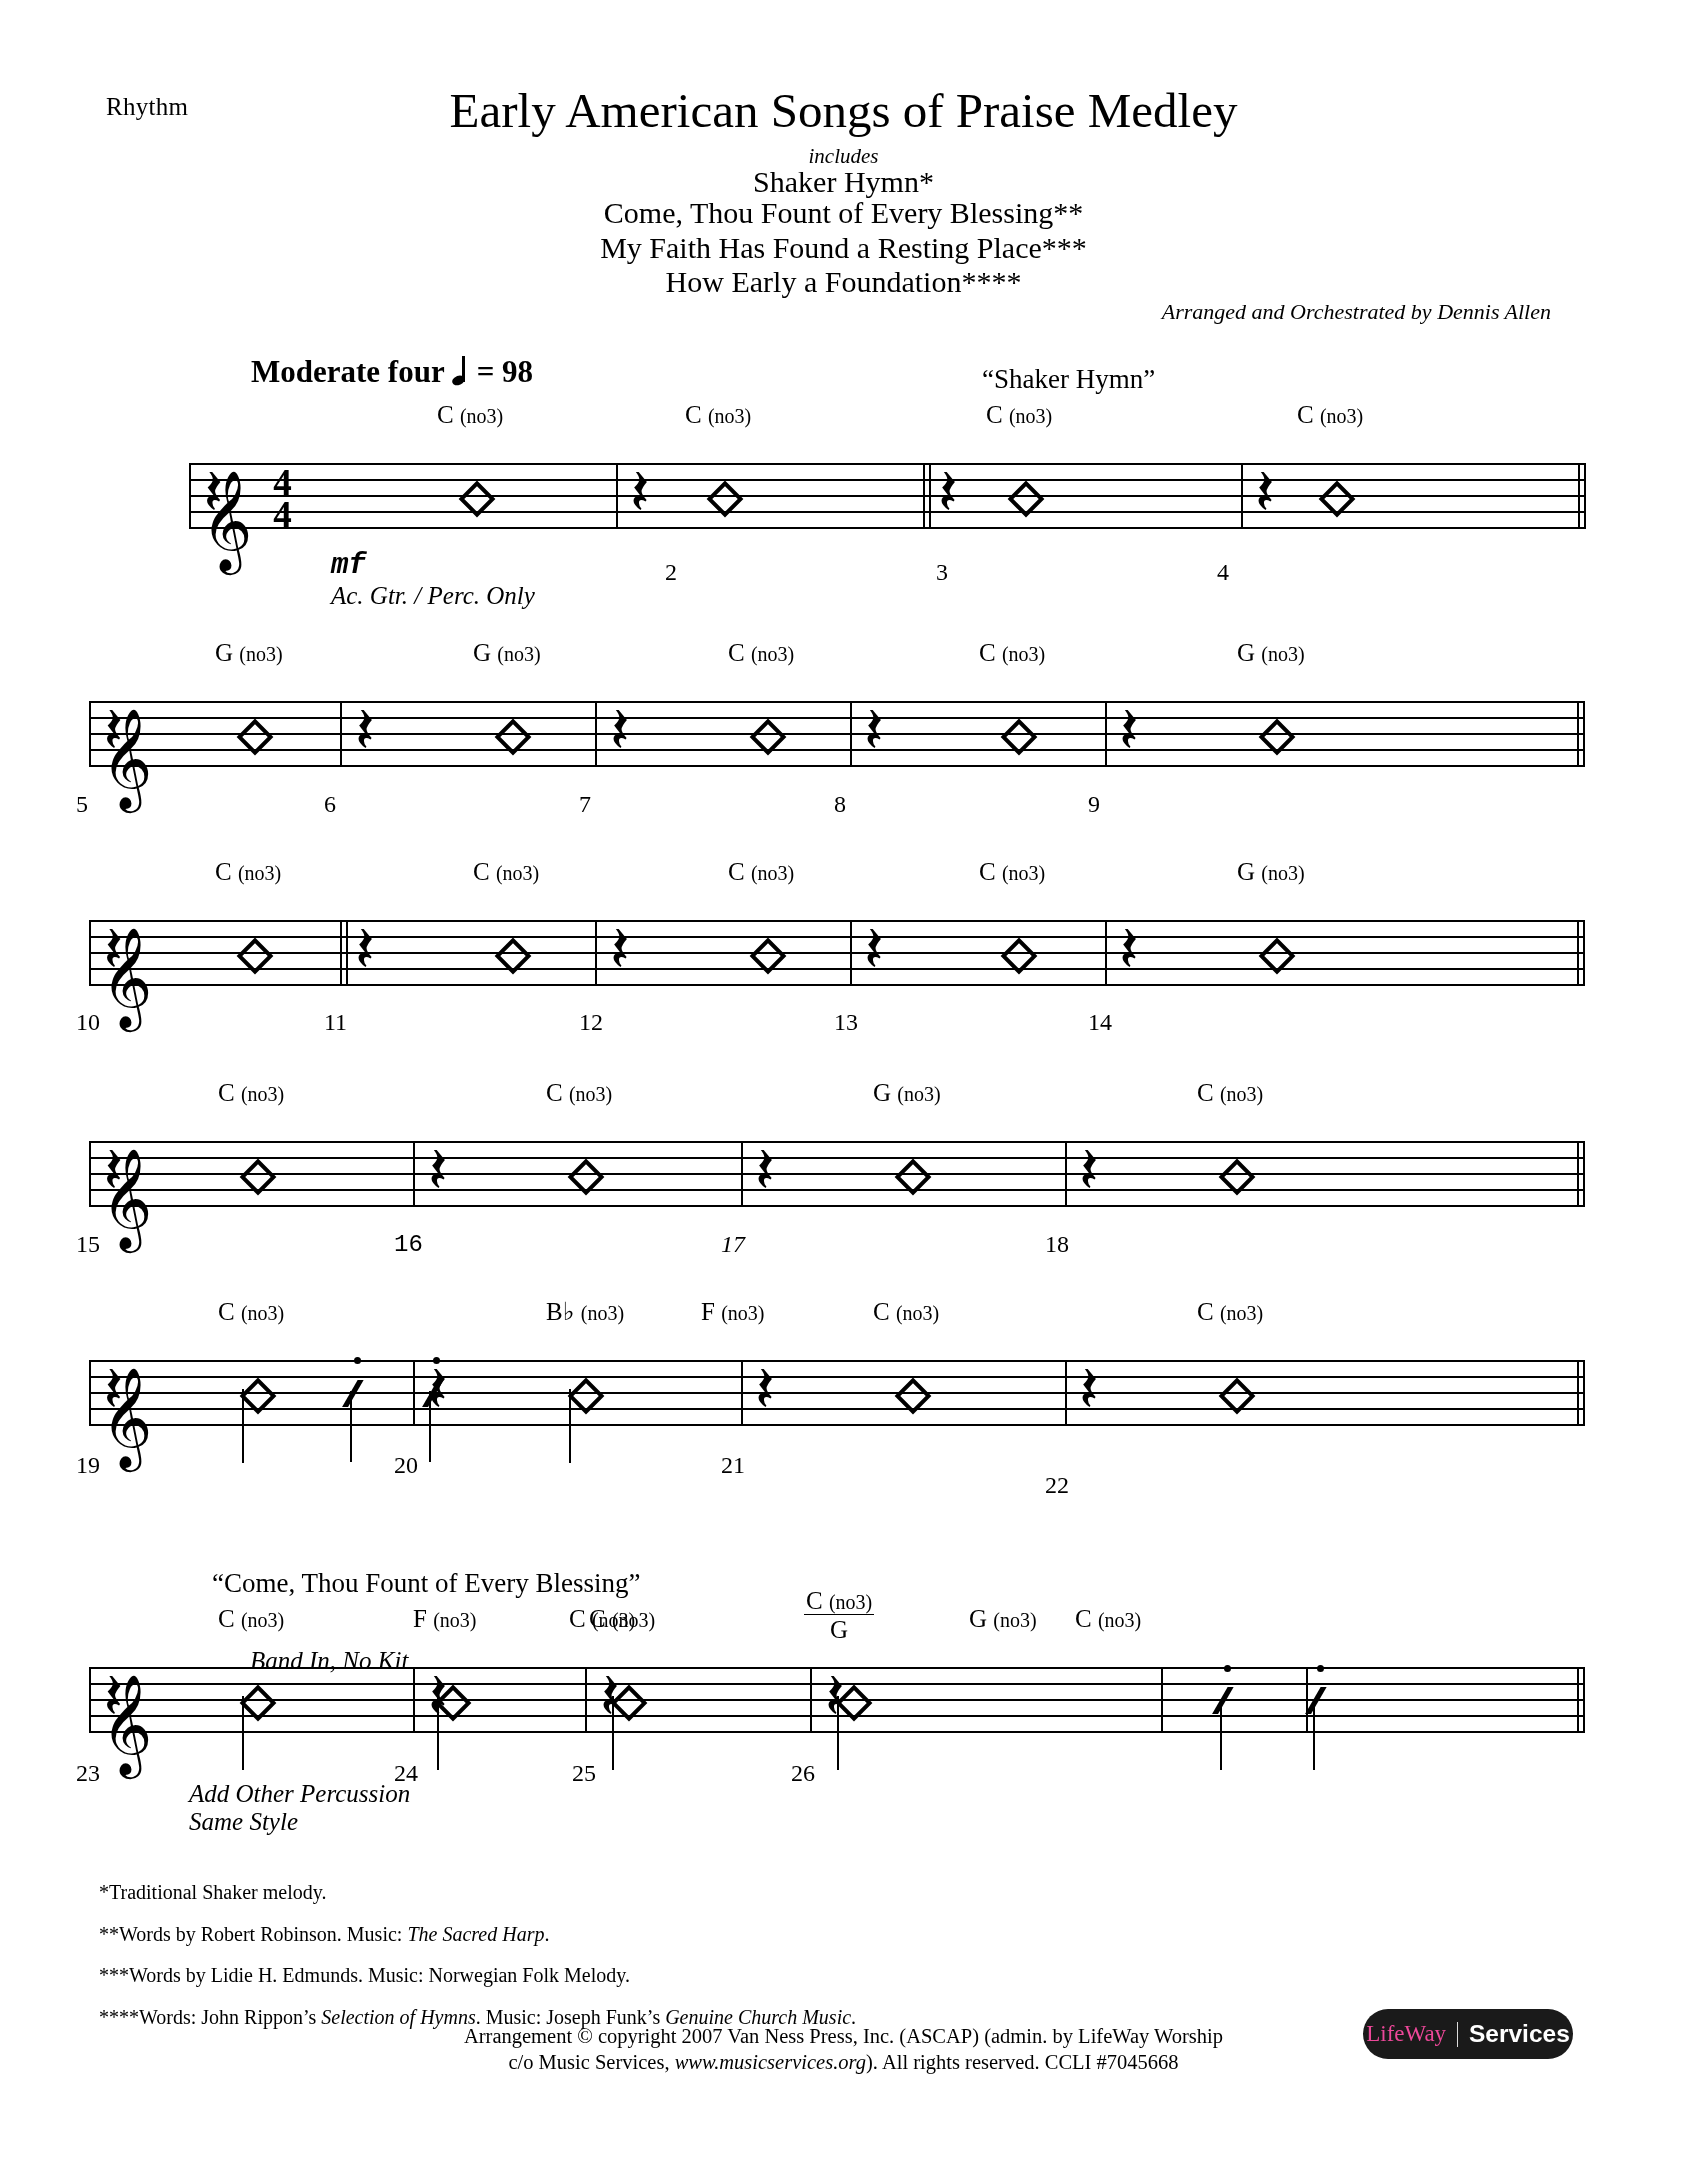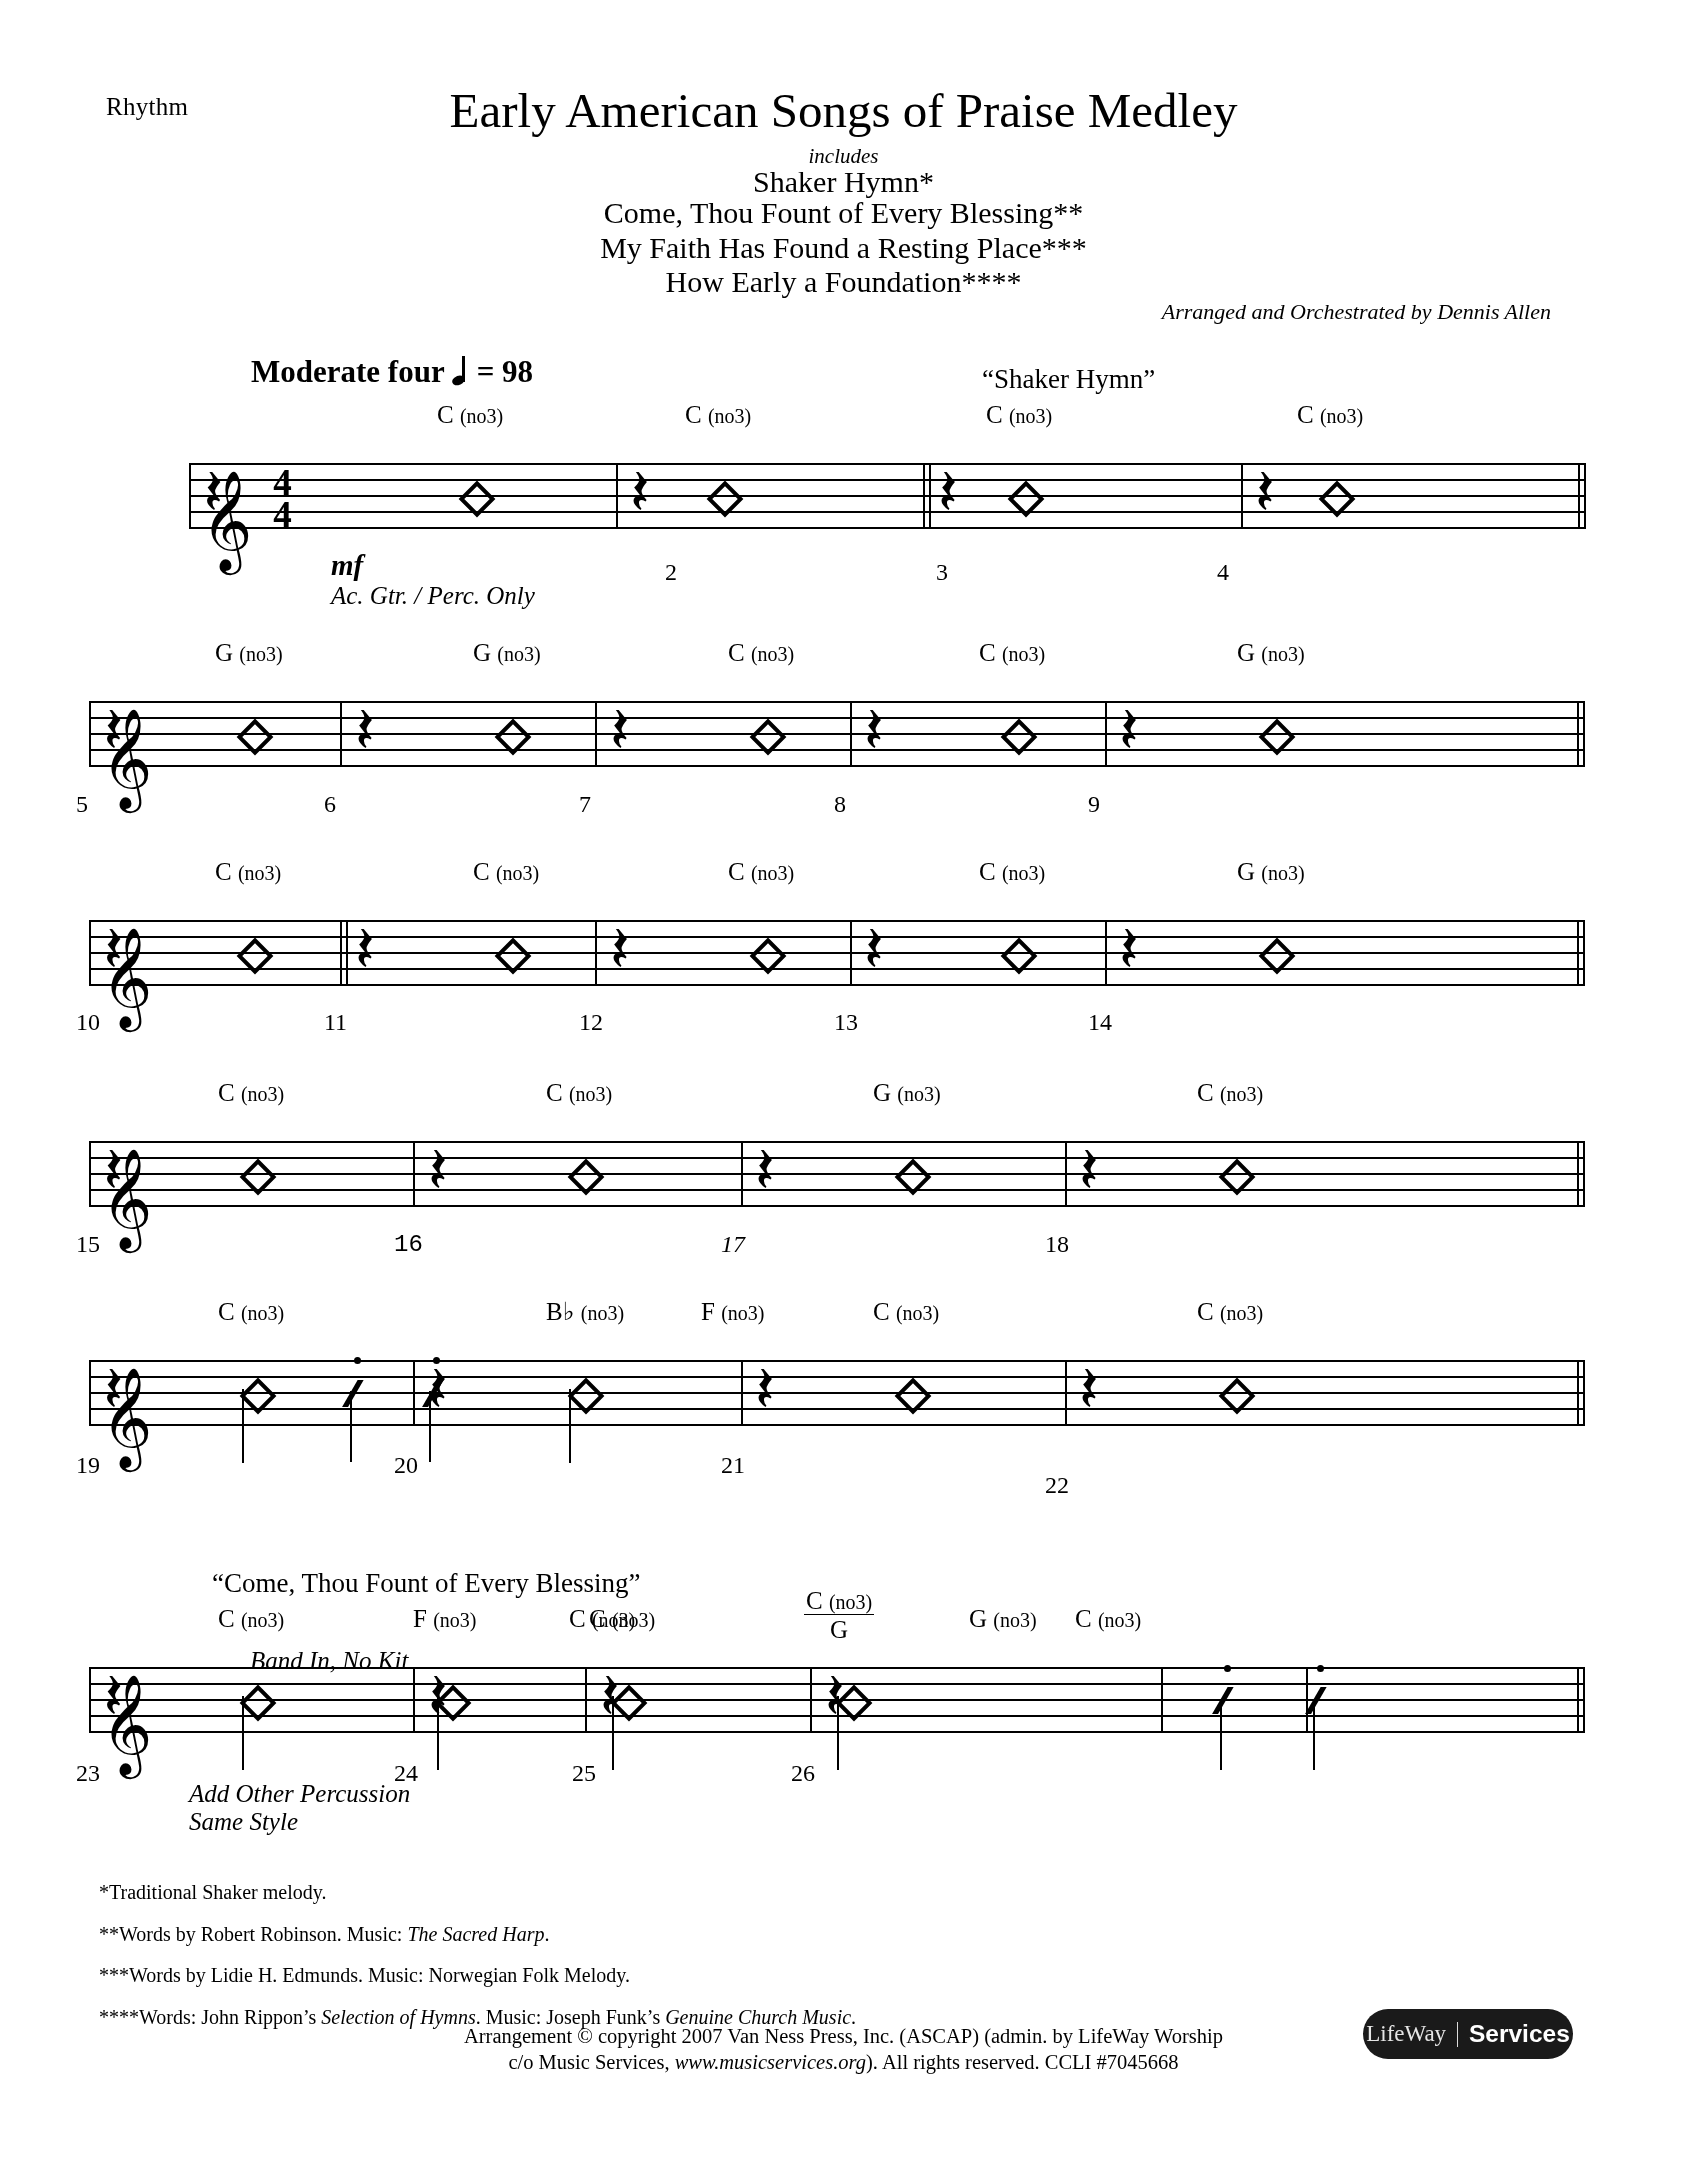--- a/index.html
+++ b/index.html
@@ -96,21 +96,21 @@
   .slashchord{position:absolute;text-align:center;line-height:1;}
   .slashchord .top{font-size:25px;border-bottom:1.6px solid #000;padding:0 2px 1.3px;display:block;}
   .slashchord .top .q{font-size:20px;}
   .slashchord .bot{font-size:25px;display:block;padding-top:1.3px;}
 
   
   .measnum{position:absolute;font-size:24px;}
 
   
   .perf{position:absolute;font-style:italic;font-size:25px;white-space:nowrap;line-height:1.08;}
-  .dyn{position:absolute;font-style:italic;font-weight:bold;font-size:29px;font-family:Liberation Serif, serif;}
+  .dyn{position:absolute;font-style:italic;font-weight:bold;font-size:29px;font-family:Liberation Mono, monospace;}
 
   
   .footnote{position:absolute;left:99px;font-size:20px;white-space:nowrap;}
   .footnote em{font-style:italic;}
   #fn0{top:1881px;}
   #fn1{top:1923px;}
   #fn2{top:1964px;}
   #fn3{top:2006px;}
 
   #copyright{
@@ -118,21 +118,21 @@
     text-align:center;font-size:20.5px;line-height:1.28;
   }
   #copyright em{font-style:italic;}
 
   
   #logo{
     position:absolute;left:1363px;top:2009px;
     width:210px;height:50px;background:#1a1a1a;border-radius:25px;
     display:flex;align-items:center;justify-content:center;gap:10.6px;
   }
-  #logo .lw{color:#e5e5e5;font-size:23px;font-family:"Liberation Serif",serif;}
+  #logo .lw{color:#ec4899;font-size:23px;font-family:"Liberation Serif",serif;}
   #logo .bar{width:1.7px;height:25px;background:#fff;opacity:.85;}
   #logo .ws{color:#fff;font-size:24.5px;font-family:"Liberation Sans",sans-serif;font-weight:600;}
 </style>
 </head>
 <body>
 
 <div class="page">
 
   <div id="part-label">Rhythm</div>
   <div id="title">Early American Songs of Praise Medley</div>

